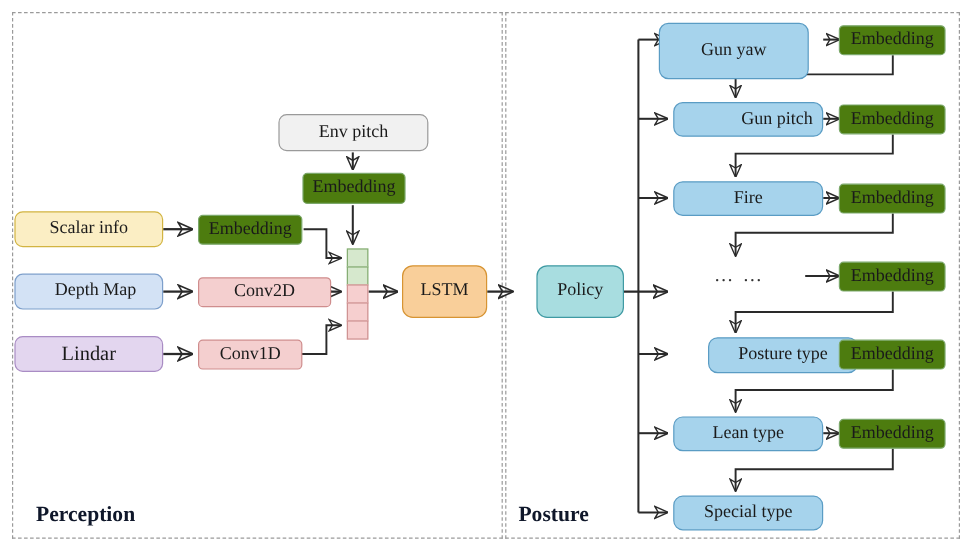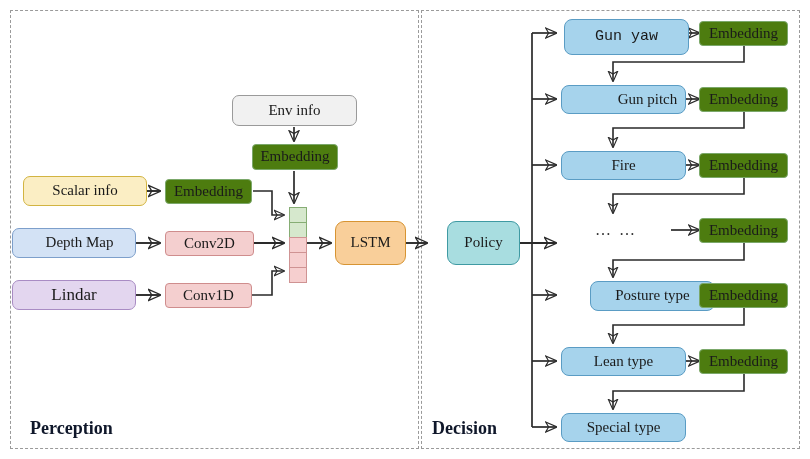--- a/index.html
+++ b/index.html
@@ -10,21 +10,21 @@
   .panel{position:absolute;border:1.6px dashed #9a9a9a;box-sizing:border-box;}
   .panel-label{position:absolute;font-size:18px;color:#0f172a;white-space:nowrap;font-weight:bold;}
 
   .node{position:absolute;box-sizing:border-box;display:flex;align-items:center;
         justify-content:center;text-align:center;color:#1a1a1a;white-space:nowrap;
         line-height:1.05;}
 
   
   .n-env   {background:#f1f1f1;border:1.1px solid #9a9a9a;border-radius:7px;font-size:15px;}
   .n-green {background:#4d7c0f;border:1.1px solid #7ba86a;border-radius:4px;font-size:15px;}
-  .n-yellow{background:#fbeec4;border:1.1px solid #d2b441;border-radius:7px;font-size:15px;margin-left:11px;}
+  .n-yellow{background:#fbeec4;border:1.1px solid #d2b441;border-radius:7px;font-size:15px;}
   .n-blue  {background:#d3e2f5;border:1.1px solid #7d9fcb;border-radius:7px;font-size:15px;padding-left:11px;}
   .n-purple{background:#e3d6ef;border:1.1px solid #a98cc4;border-radius:7px;font-size:17px;}
   .n-red   {background:#f4cfcf;border:1.1px solid #cf8d8d;border-radius:4px;font-size:15px;}
   .n-orange{background:#f9cf9a;border:1.3px solid #d79433;border-radius:9px;font-size:15px;}
   .n-teal  {background:#a8dde0;border:1.3px solid #3f9aa3;border-radius:9px;font-size:15px;margin-left:16px;}
   .n-act   {background:#a6d3ec;border:1.2px solid #5a9cc4;border-radius:8px;font-size:15px;}
 
   .ellipsis{position:absolute;font-size:16px;color:#333;letter-spacing:2px;
             display:flex;align-items:center;justify-content:center;}
 
@@ -41,21 +41,21 @@
 </style>
 </head>
 <body>
 
 <div id="root">
 
   <div class="panel" style="left:10px;top:10px;width:409px;height:439px;"></div>
   <div class="panel" style="left:421px;top:10px;width:379px;height:439px;"></div>
 
   <div class="panel-label" style="left:30px;top:418px;">Perception</div>
-  <div class="panel-label" style="left:432px;top:418px;">Decision</div>
+  <div class="panel-label" style="left:432px;top:418px;">Posture</div>
 
   <svg class="wires">
     <defs>
       <marker id="ah" viewBox="0 0 10 10" refX="9.2" refY="5" markerWidth="7" markerHeight="7" orient="auto-start-reverse">
         <path d="M0.5,0.8 L10,5 L0.5,9.2 L3,5 Z" fill="#2a2a2a" stroke="none"></path>
       </marker>
       <marker id="ahs" viewBox="0 0 10 10" refX="9.2" refY="5" markerWidth="6" markerHeight="6" orient="auto-start-reverse">
         <path d="M0.5,1 L10,5 L0.5,9 L2.8,5 Z" fill="#2a2a2a" stroke="none"></path>
       </marker>
     </defs>
@@ -99,45 +99,45 @@
     <path d="M686,361 L699,361" stroke-width="1.7" marker-end="url(#ah)"></path>
 
     <path d="M744,46  L744,62  L613,62  L613,81" stroke-width="1.6" marker-end="url(#ah)"></path>
     <path d="M744,112 L744,128 L613,128 L613,147" stroke-width="1.6" marker-end="url(#ah)"></path>
     <path d="M744,178 L744,194 L613,194 L613,213" stroke-width="1.6" marker-end="url(#ah)"></path>
     <path d="M744,243 L744,260 L613,260 L613,277" stroke-width="1.6" marker-end="url(#ah)"></path>
     <path d="M744,308 L744,325 L613,325 L613,343" stroke-width="1.6" marker-end="url(#ah)"></path>
     <path d="M744,374 L744,391 L613,391 L613,409" stroke-width="1.6" marker-end="url(#ah)"></path>
   </svg>
 
-  <div class="node n-env" style="left:232px;top:95px;width:125px;height:31px;">Env info</div>
+  <div class="node n-env" style="left:232px;top:95px;width:125px;height:31px;">Env pitch</div>
 
   <div class="node n-green" style="left:252px;top:144px;width:86px;height:26px;">Embedding</div>
 
   <div class="node n-yellow" style="left:12px;top:176px;width:124px;height:30px;">Scalar info</div>
   <div class="node n-blue" style="left:12px;top:228px;width:124px;height:30px;">Depth Map</div>
   <div class="node n-purple" style="left:12px;top:280px;width:124px;height:30px;">Lindar</div>
 
   <div class="node n-green" style="left:165px;top:179px;width:87px;height:25px;">Embedding</div>
-  <div class="node n-red" style="left:165px;top:231px;width:89px;height:25px;">Conv2D</div>
+  <div class="node n-red" style="left:165px;top:231px;width:111px;height:25px;">Conv2D</div>
   <div class="node n-red" style="left:165px;top:283px;width:87px;height:25px;">Conv1D</div>
 
   <div class="stack" style="left:289px;top:207px;width:18px;height:76px;">
     <div class="cell g" style="top:0px;height:16px;"></div>
     <div class="cell g" style="top:15px;height:16px;"></div>
     <div class="cell r" style="top:30px;height:16px;"></div>
     <div class="cell r" style="top:45px;height:16px;"></div>
     <div class="cell r" style="top:60px;height:16px;"></div>
   </div>
 
   <div class="node n-orange" style="left:335px;top:221px;width:71px;height:44px;">LSTM</div>
 
   <div class="node n-teal" style="left:431px;top:221px;width:73px;height:44px;">Policy</div>
 
-  <div class="node n-act" style="left:564px;top:19px;width:125px;height:36px;font-family:Liberation Mono, monospace;">Gun yaw</div>
+  <div class="node n-act" style="left:549px;top:19px;width:125px;height:47px;">Gun yaw</div>
   <div class="node n-act" style="left:561px;top:85px;width:125px;height:29px;padding-left:48px;">Gun pitch</div>
   <div class="node n-act" style="left:561px;top:151px;width:125px;height:29px;">Fire</div>
 
   <div class="ellipsis" style="left:561px;top:217px;width:110px;height:26px;">… …</div>
 
   <div class="node n-act" style="left:590px;top:281px;width:125px;height:30px;">Posture type</div>
   <div class="node n-act" style="left:561px;top:347px;width:125px;height:29px;">Lean type</div>
   <div class="node n-act" style="left:561px;top:413px;width:125px;height:29px;">Special type</div>
 
   <div class="node n-green" style="left:699px;top:21px;width:89px;height:25px;">Embedding</div>

